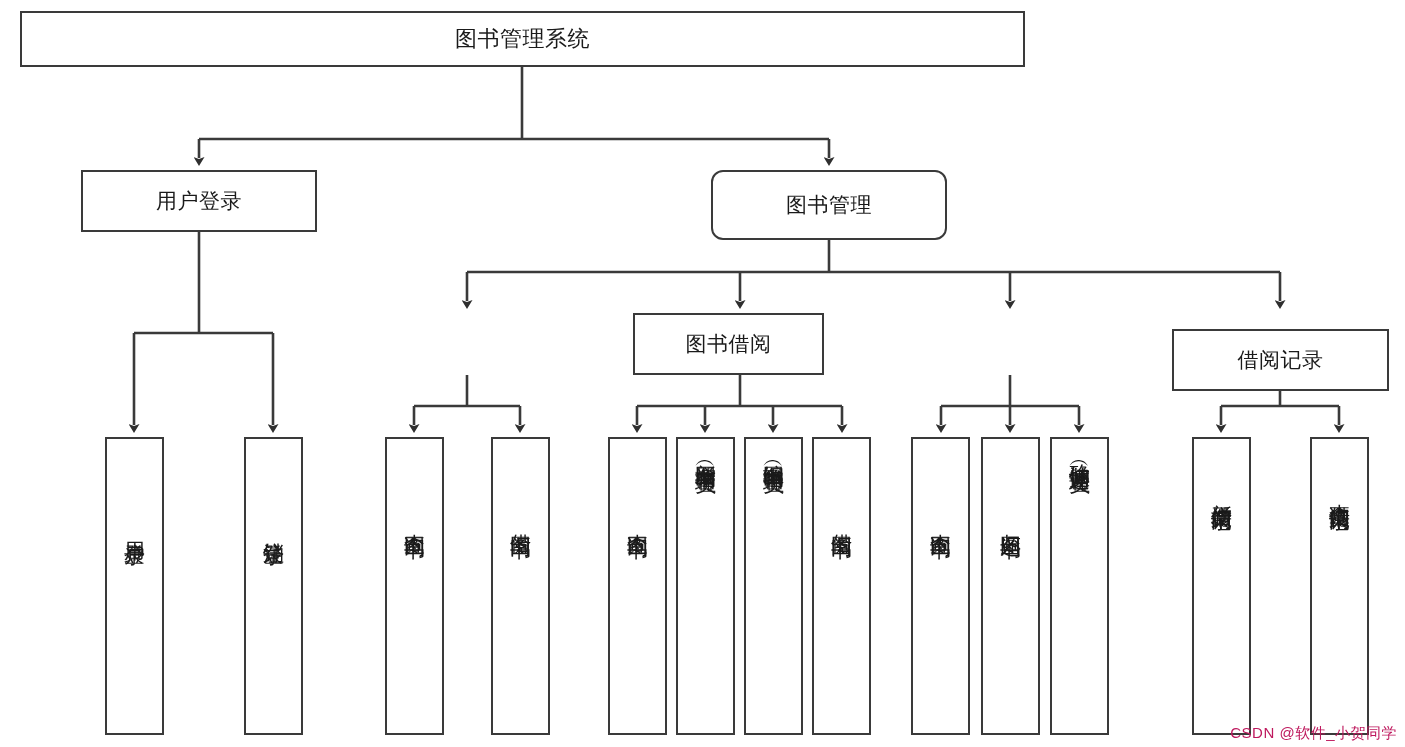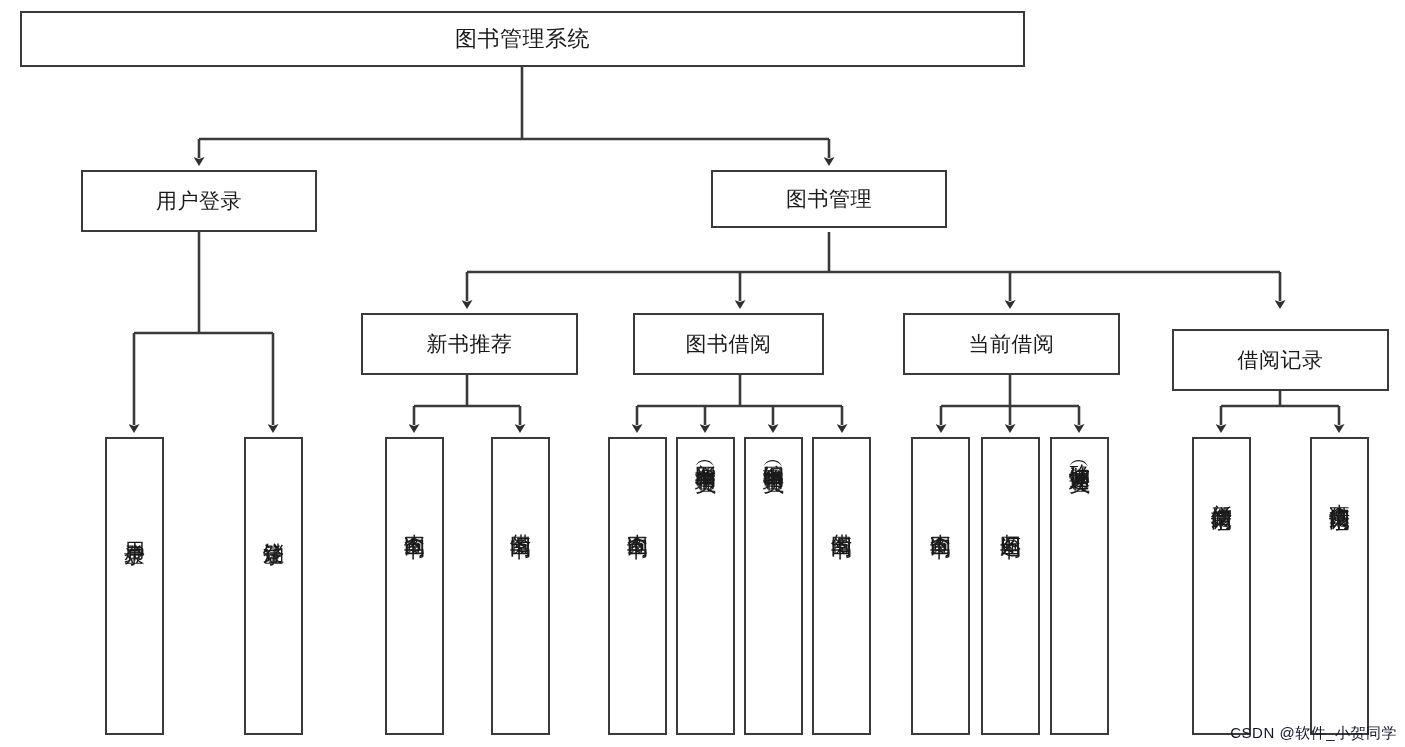--- a/index.html
+++ b/index.html
@@ -61,21 +61,21 @@
     font-size: 21px;
     line-height: 1.05;
     letter-spacing: 1.5px;
     white-space: normal;
   }
   .watermark {
     position: absolute;
     right: 8px;
     bottom: 4px;
     font-size: 15px;
-    color: #0f172a;
+    color: #be185d;
     letter-spacing: 0.5px;
     white-space: nowrap;
     user-select: none;
   }
 </style>
 </head>
 <body>
 
 <div id="canvas">
 
@@ -129,32 +129,26 @@
     </g>
   </svg>
 
   <div class="node root horiz" style="left:20px; top:11px; width:1005px; height:56px;">
     <span class="label">图书管理系统</span>
   </div>
 
   <div class="node horiz" style="left:81px; top:170px; width:236px; height:62px;">
     <span class="label">用户登录</span>
   </div>
-  <div class="node horiz" style="left:711px; top:170px; width:236px; height:58px;">
+  <div class="node horiz" style="left:711px; top:170px; width:236px; height:70px;border-radius:12px;">
     <span class="label">图书管理</span>
   </div>
 
-  <div class="node horiz" style="left:361px; top:313px; width:217px; height:62px;">
-    <span class="label">新书推荐</span>
-  </div>
   <div class="node horiz" style="left:633px; top:313px; width:191px; height:62px;">
     <span class="label">图书借阅</span>
-  </div>
-  <div class="node horiz" style="left:903px; top:313px; width:217px; height:62px;">
-    <span class="label">当前借阅</span>
   </div>
   <div class="node horiz" style="left:1172px; top:329px; width:217px; height:62px;">
     <span class="label">借阅记录</span>
   </div>
 
   <div class="node vert" style="left:105px; top:437px; width:59px; height:298px; padding-top:86px;">
     <span class="label">用户登录</span>
   </div>
   <div class="node vert" style="left:244px; top:437px; width:59px; height:298px; padding-top:86px;">
     <span class="label">注销登录</span>

